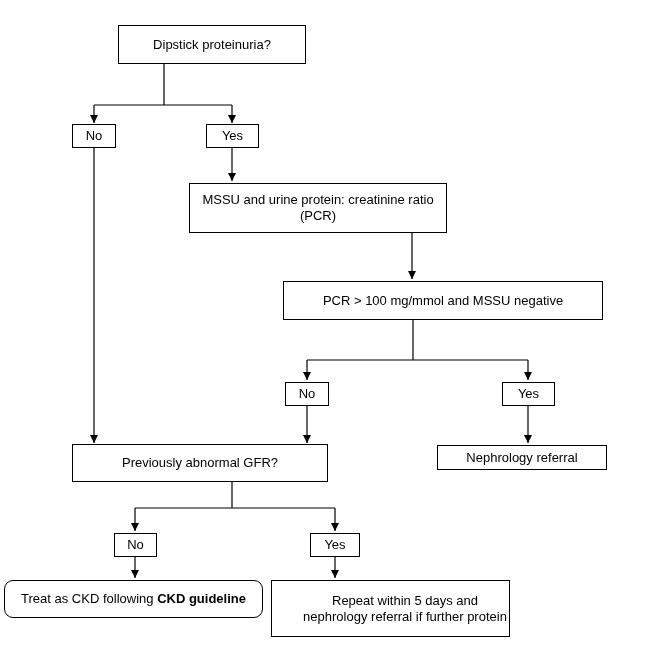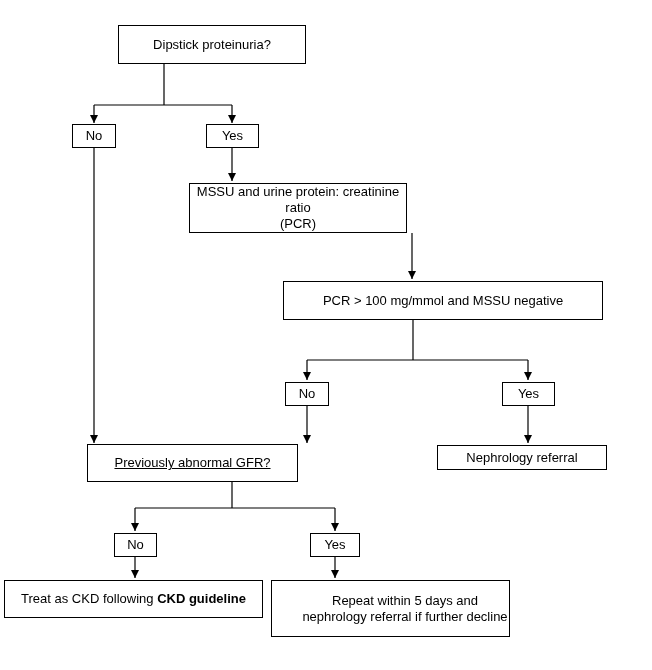--- a/index.html
+++ b/index.html
@@ -72,58 +72,58 @@
   </div>
 
   <div class="node" style="left:72px; top:124px; width:44px; height:24px;">
     <span>No</span>
   </div>
 
   <div class="node" style="left:206px; top:124px; width:53px; height:24px;">
     <span>Yes</span>
   </div>
 
-  <div class="node" style="left:189px; top:183px; width:218px; height:50px;">
+  <div class="node" style="left:189px; top:183px; width:258px; height:50px;">
     <div>MSSU and urine protein: creatinine ratio</div>
     <div>(PCR)</div>
   </div>
 
   <div class="node" style="left:283px; top:281px; width:320px; height:39px;">
     <span>PCR &gt; 100 mg/mmol and MSSU negative</span>
   </div>
 
   <div class="node" style="left:285px; top:382px; width:44px; height:24px;">
     <span>No</span>
   </div>
 
   <div class="node" style="left:502px; top:382px; width:53px; height:24px;">
     <span>Yes</span>
   </div>
 
   <div class="node" style="left:437px; top:445px; width:170px; height:25px;">
     <span>Nephrology referral</span>
   </div>
 
-  <div class="node" style="left:87px; top:444px; width:211px; height:38px;text-decoration:underline;">
+  <div class="node" style="left:72px; top:444px; width:256px; height:38px;">
     <span>Previously abnormal GFR?</span>
   </div>
 
   <div class="node" style="left:114px; top:533px; width:43px; height:24px;">
     <span>No</span>
   </div>
 
   <div class="node" style="left:310px; top:533px; width:50px; height:24px;">
     <span>Yes</span>
   </div>
 
-  <div class="node" style="left:4px; top:580px; width:259px; height:38px;">
+  <div class="node" style="left:4px; top:580px; width:259px; height:38px;border-radius:9px;">
     <div>
       <span class="inline-label">Treat as CKD following</span>
       <span class="bold inline-label">CKD guideline</span>
     </div>
   </div>
 
   <div class="node" style="left:271px; top:580px; width:239px; height:57px;padding-left:29px;">
     <div>Repeat within 5 days and</div>
-    <div>nephrology referral if further decline</div>
+    <div>nephrology referral if further protein</div>
   </div>
 
 </div>
 
 </body></html>

